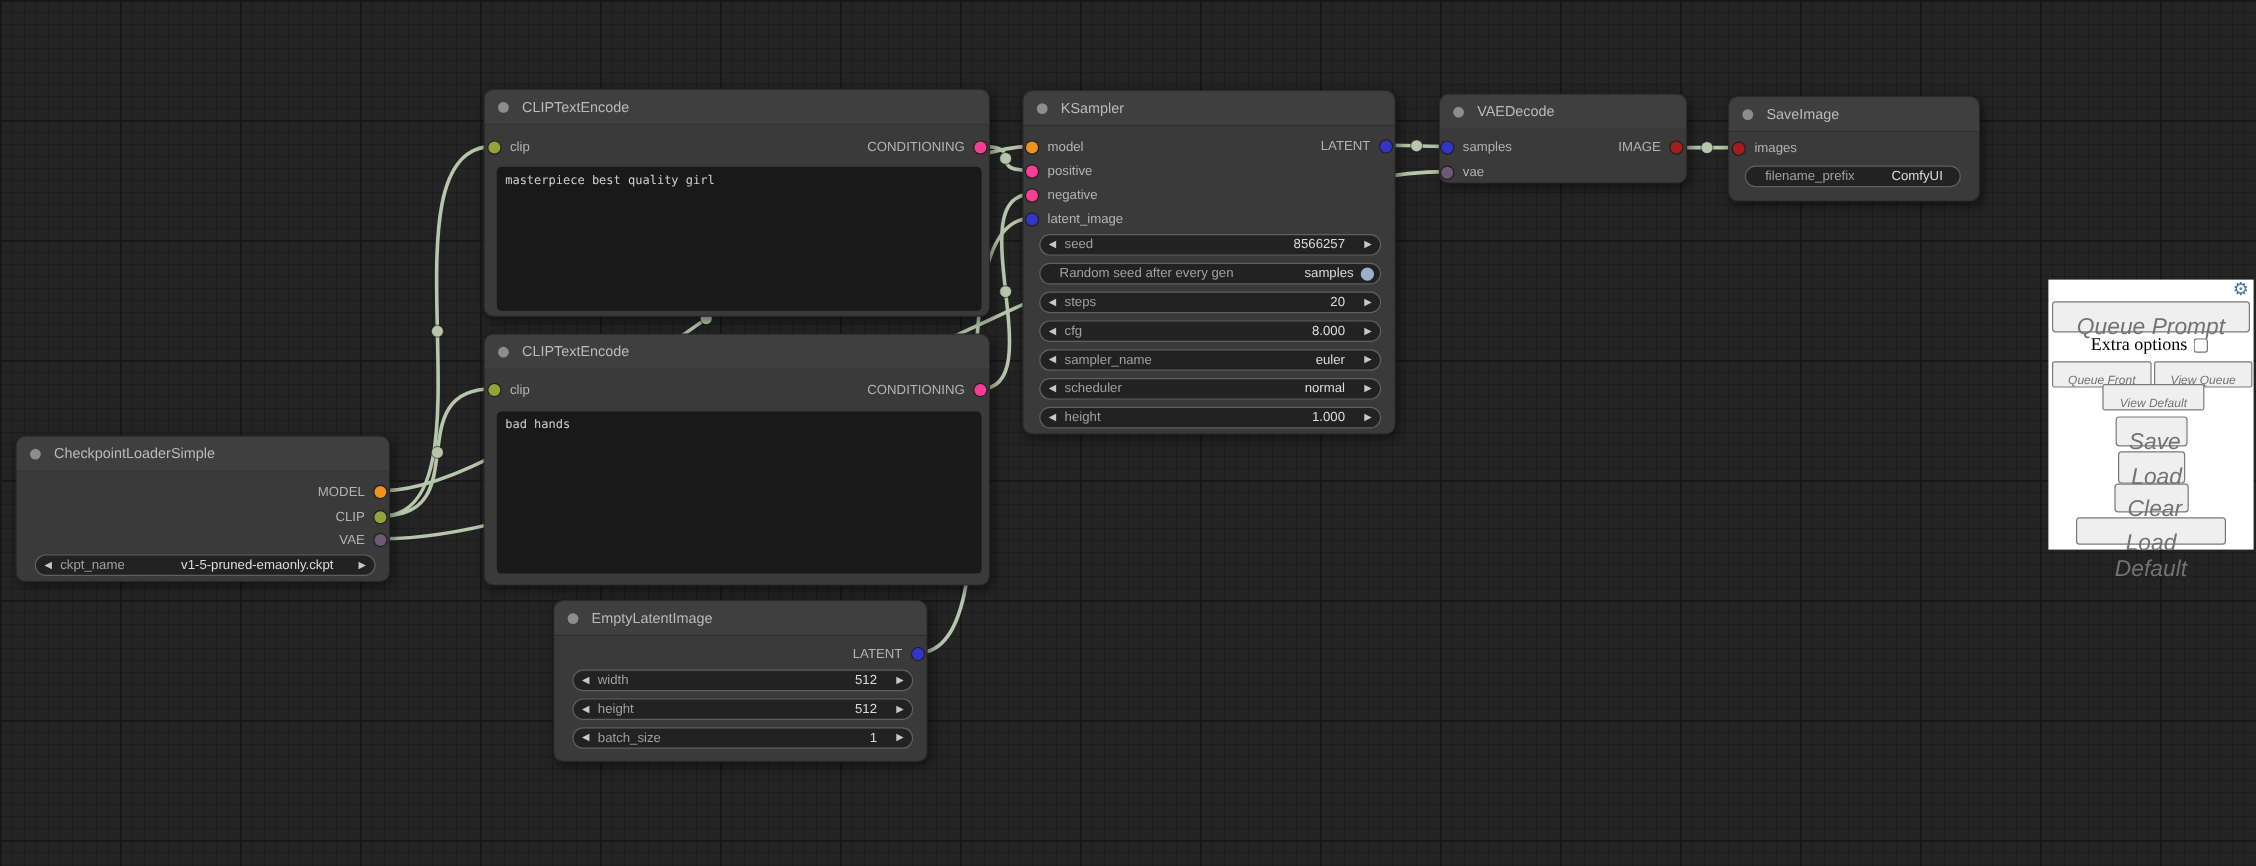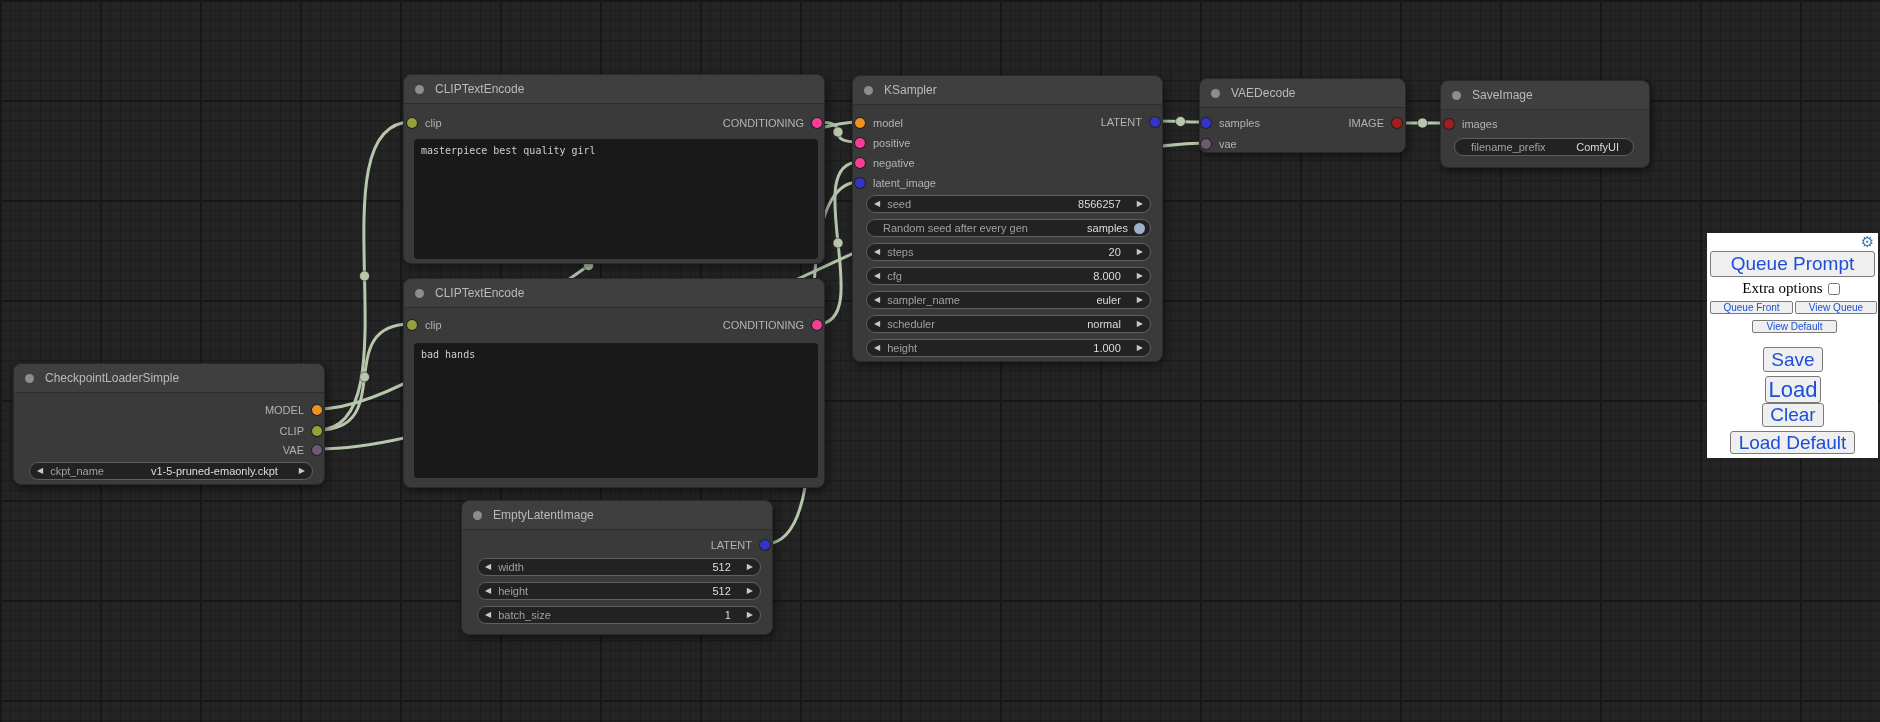--- a/index.html
+++ b/index.html
@@ -50,29 +50,29 @@
       font-family:"DejaVu Sans Mono",monospace;font-size:10px;padding:5px 7px;resize:none;
       box-sizing:border-box;line-height:1.35;}
 
   
   #queue-panel{position:absolute;left:1707px;top:233px;width:171px;height:225px;
       background:#ffffff;z-index:10;}
   .qserif{font-family:"Liberation Serif",serif;font-size:15px;color:#000;}
   #queue-size{position:absolute;left:0;right:0;top:2px;text-align:center;margin-top:20px;}
   #gear{position:absolute;right:4px;top:1px;font-size:15px;color:#4778a8;line-height:16px;}
   .qbtn{position:absolute;background:#efefef;border:1px solid #7a7a7a;border-radius:3px;
-      font-family:"Liberation Sans",sans-serif;color:#1d4ed8;padding:0;box-sizing:border-box;}
+      font-family:"Liberation Sans",sans-serif;color:#737373;padding:10px;box-sizing:border-box;font-style:italic;}
   #queue-prompt{left:3px;top:18px;width:165px;height:26px;font-size:19px;}
   #extra-options{position:absolute;left:0;right:0;top:46px;height:16px;text-align:center;}
   #extra-options input{width:12px;height:12px;vertical-align:-2px;margin-left:5px;}
   #queue-front{left:3px;top:68px;width:83px;height:13px;font-size:10px;border-radius:2px;}
   #view-queue{left:88px;top:68px;width:82px;height:13px;font-size:10px;border-radius:2px;}
   #view-history{left:45px;top:87px;width:85px;height:13px;font-size:10px;border-radius:2px;}
   #save-btn{left:56px;top:114px;width:60px;height:25px;font-size:19px;}
-  #load-btn{left:58px;top:143px;width:56px;height:27px;font-size:22px;}
+  #load-btn{left:58px;top:143px;width:56px;height:27px;font-size:19px;}
   #clear-btn{left:55px;top:170px;width:62px;height:24px;font-size:19px;}
   #load-default-btn{left:23px;top:198px;width:125px;height:23px;font-size:19px;}
 </style>
 </head>
 <body>
 
 <svg id="links" width="1880" height="722">
   <path class="wire" d="M 318 430 C 418 430, 311 122, 411 122"></path>
   <path class="wire" d="M 318 430 C 398 430, 331 324, 411 324"></path>
   <path class="wire" d="M 318 409 C 453 409, 724 122, 859 122"></path>

